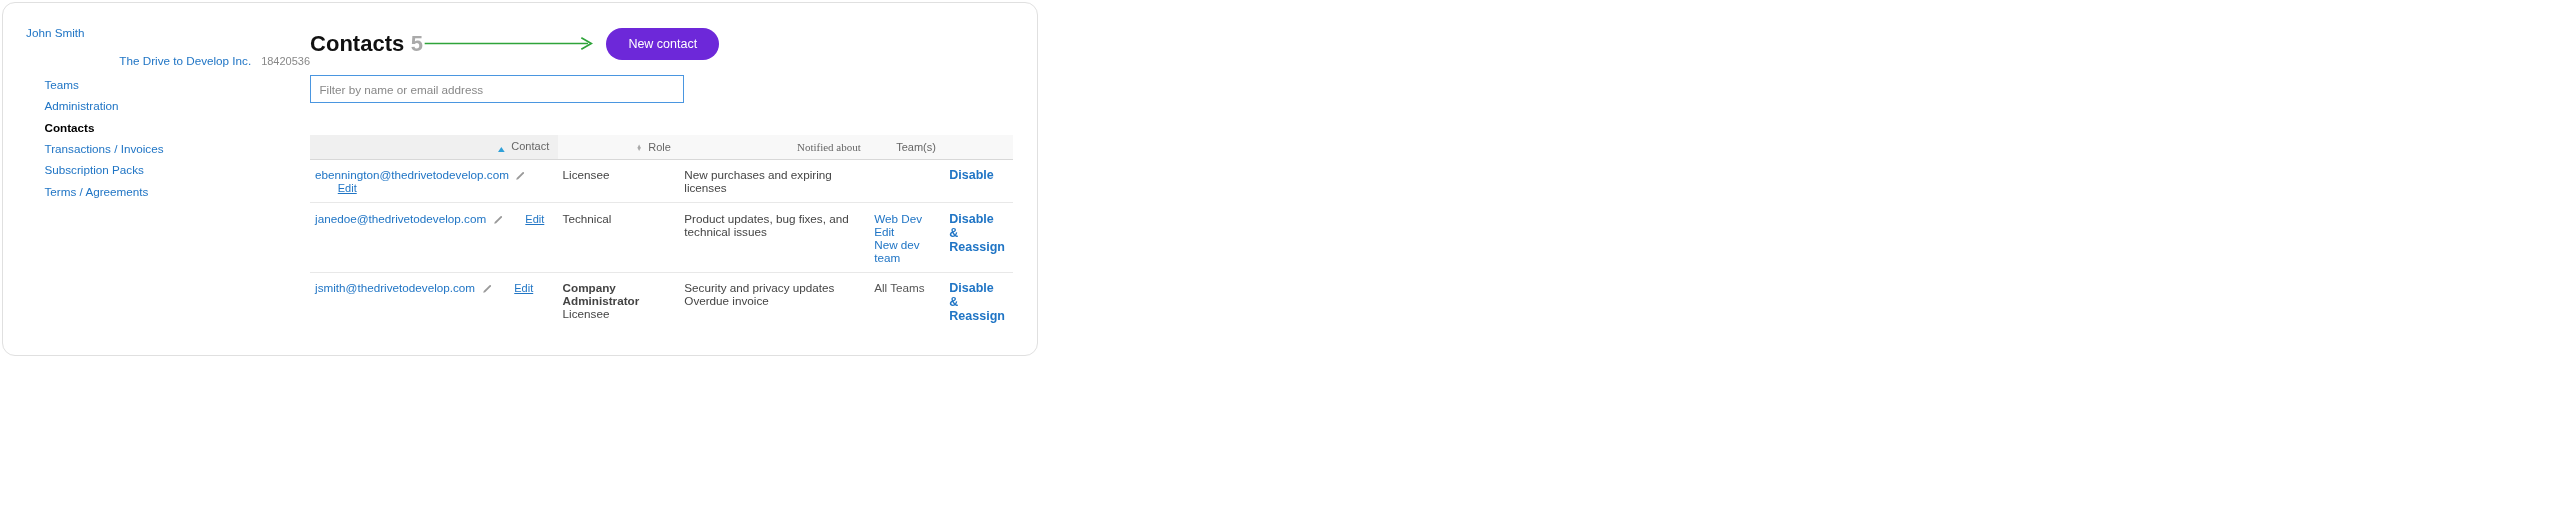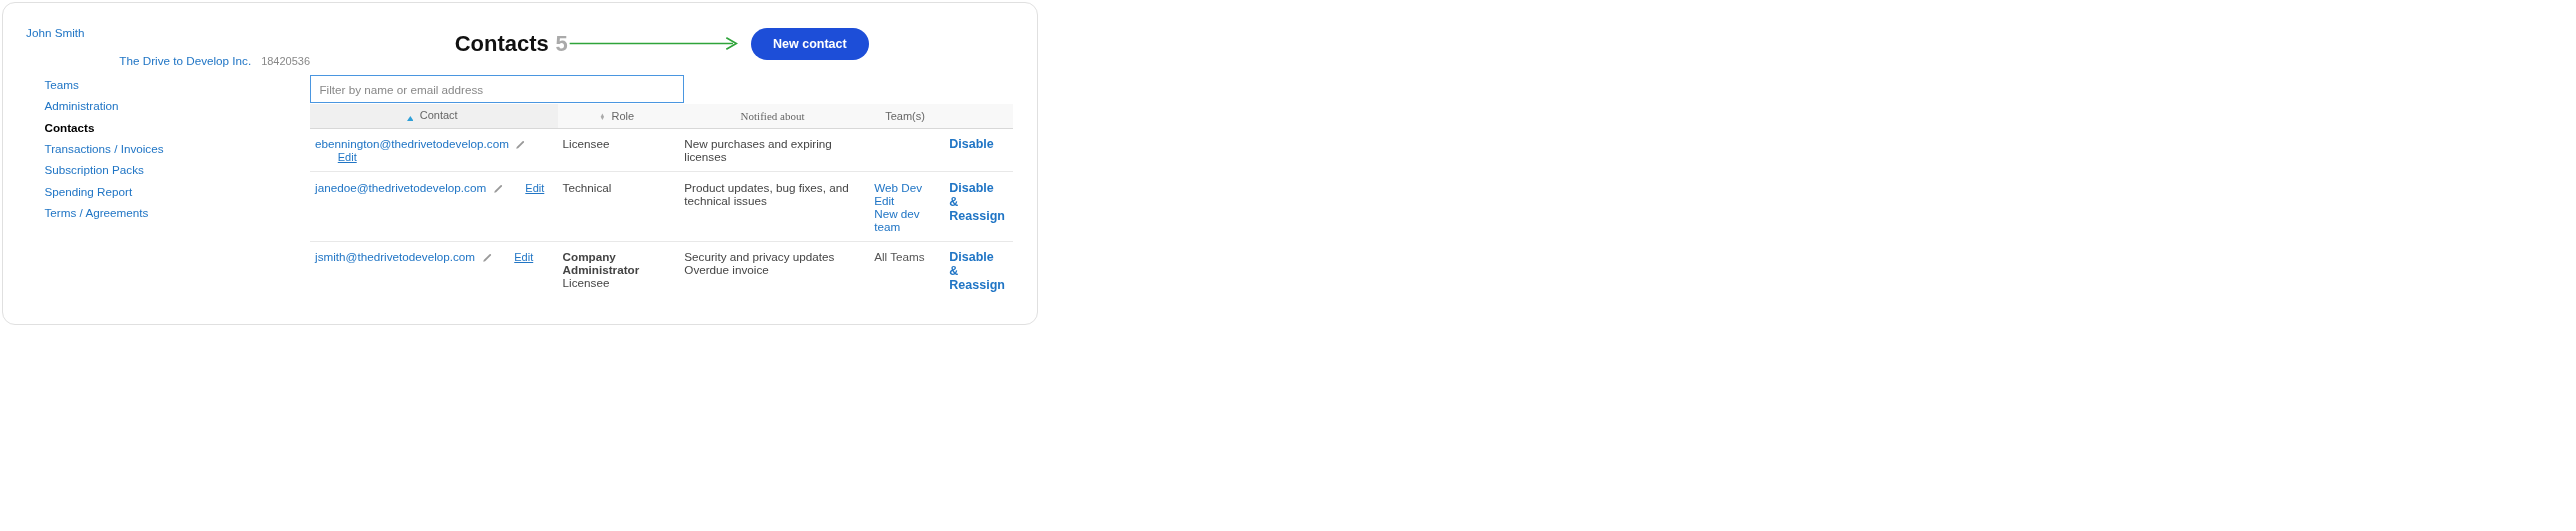--- a/index.html
+++ b/index.html
@@ -53,21 +53,21 @@
     .nav-list .active {
       color: #000;
       font-weight: 700;
     }
     .main {
       flex: 1;
     }
     .header-row {
       display: flex;
       align-items: center;
-      justify-content: center;
+      justify-content: flex-start;
       margin-bottom: 15px;
       margin-top: 5px;
     }
     .title-wrap h1 {
       font-size: 22px;
       font-weight: 700;
       color: #111;
       display: inline;
     }
     .title-count {
@@ -79,45 +79,45 @@
     .header-right {
       display: flex;
       align-items: center;
     }
     .arrow-annot {
       margin-right: 8.4px;
       display: flex;
       align-items: center;
     }
     .btn-primary {
-      background: #1d4ed8;
+      background: #6d28d9;
       color: #fff;
       border: none;
       padding: 9.2px 22px;
       border-radius: 834px;
       font-size: 12.5px;
-      font-weight: 700;
+      font-weight: 400;
       cursor: pointer;
     }
     .filter-input {
       width: 374px;
       padding: 6.7px 8.4px;
       font-size: 11.7px;
       border: 0.8px solid #4a96e0;
       outline: none;
-      margin-bottom: 1px;
+      margin-bottom: 32px;
       color: #333;
     }
     .filter-input::placeholder { color: #888; }
     .table {
       width: 100%;
       border-collapse: collapse;
     }
     .table th {
-      text-align: center;
+      text-align: right;
       font-weight: 400;
       color: #666;
       padding: 5px 8.4px 5px 5px;
       border-bottom: 0.8px solid #d8d8d8;
       background: #f8f8f8;
       font-size: 11px;
     }
     .table th.col-contact { width: 276px; background:#f0f0f0;}
     .table th.col-role { width: 146px; }
     .table th.col-notif { width: 284px; font-family: Liberation Serif, serif; }
@@ -180,21 +180,20 @@
     <div class="org-row">
       <a href="#" class="org-name">The Drive to Develop Inc.</a>
       <span class="org-id">18420536</span>
     </div>
     <ul class="nav-list">
       <li><a href="#">Teams</a></li>
       <li><a href="#">Administration</a></li>
       <li><span class="active">Contacts</span></li>
       <li><a href="#">Transactions / Invoices</a></li>
       <li><a href="#">Subscription Packs</a></li>
-      <li><a href="#">Spending Report</a></li>
       <li><a href="#">Terms / Agreements</a></li>
     </ul>
   </aside>
 
   <main class="main">
     <div class="header-row">
       <div class="title-wrap">
         <h1>Contacts</h1>
         <span class="title-count">5</span>
       </div>

